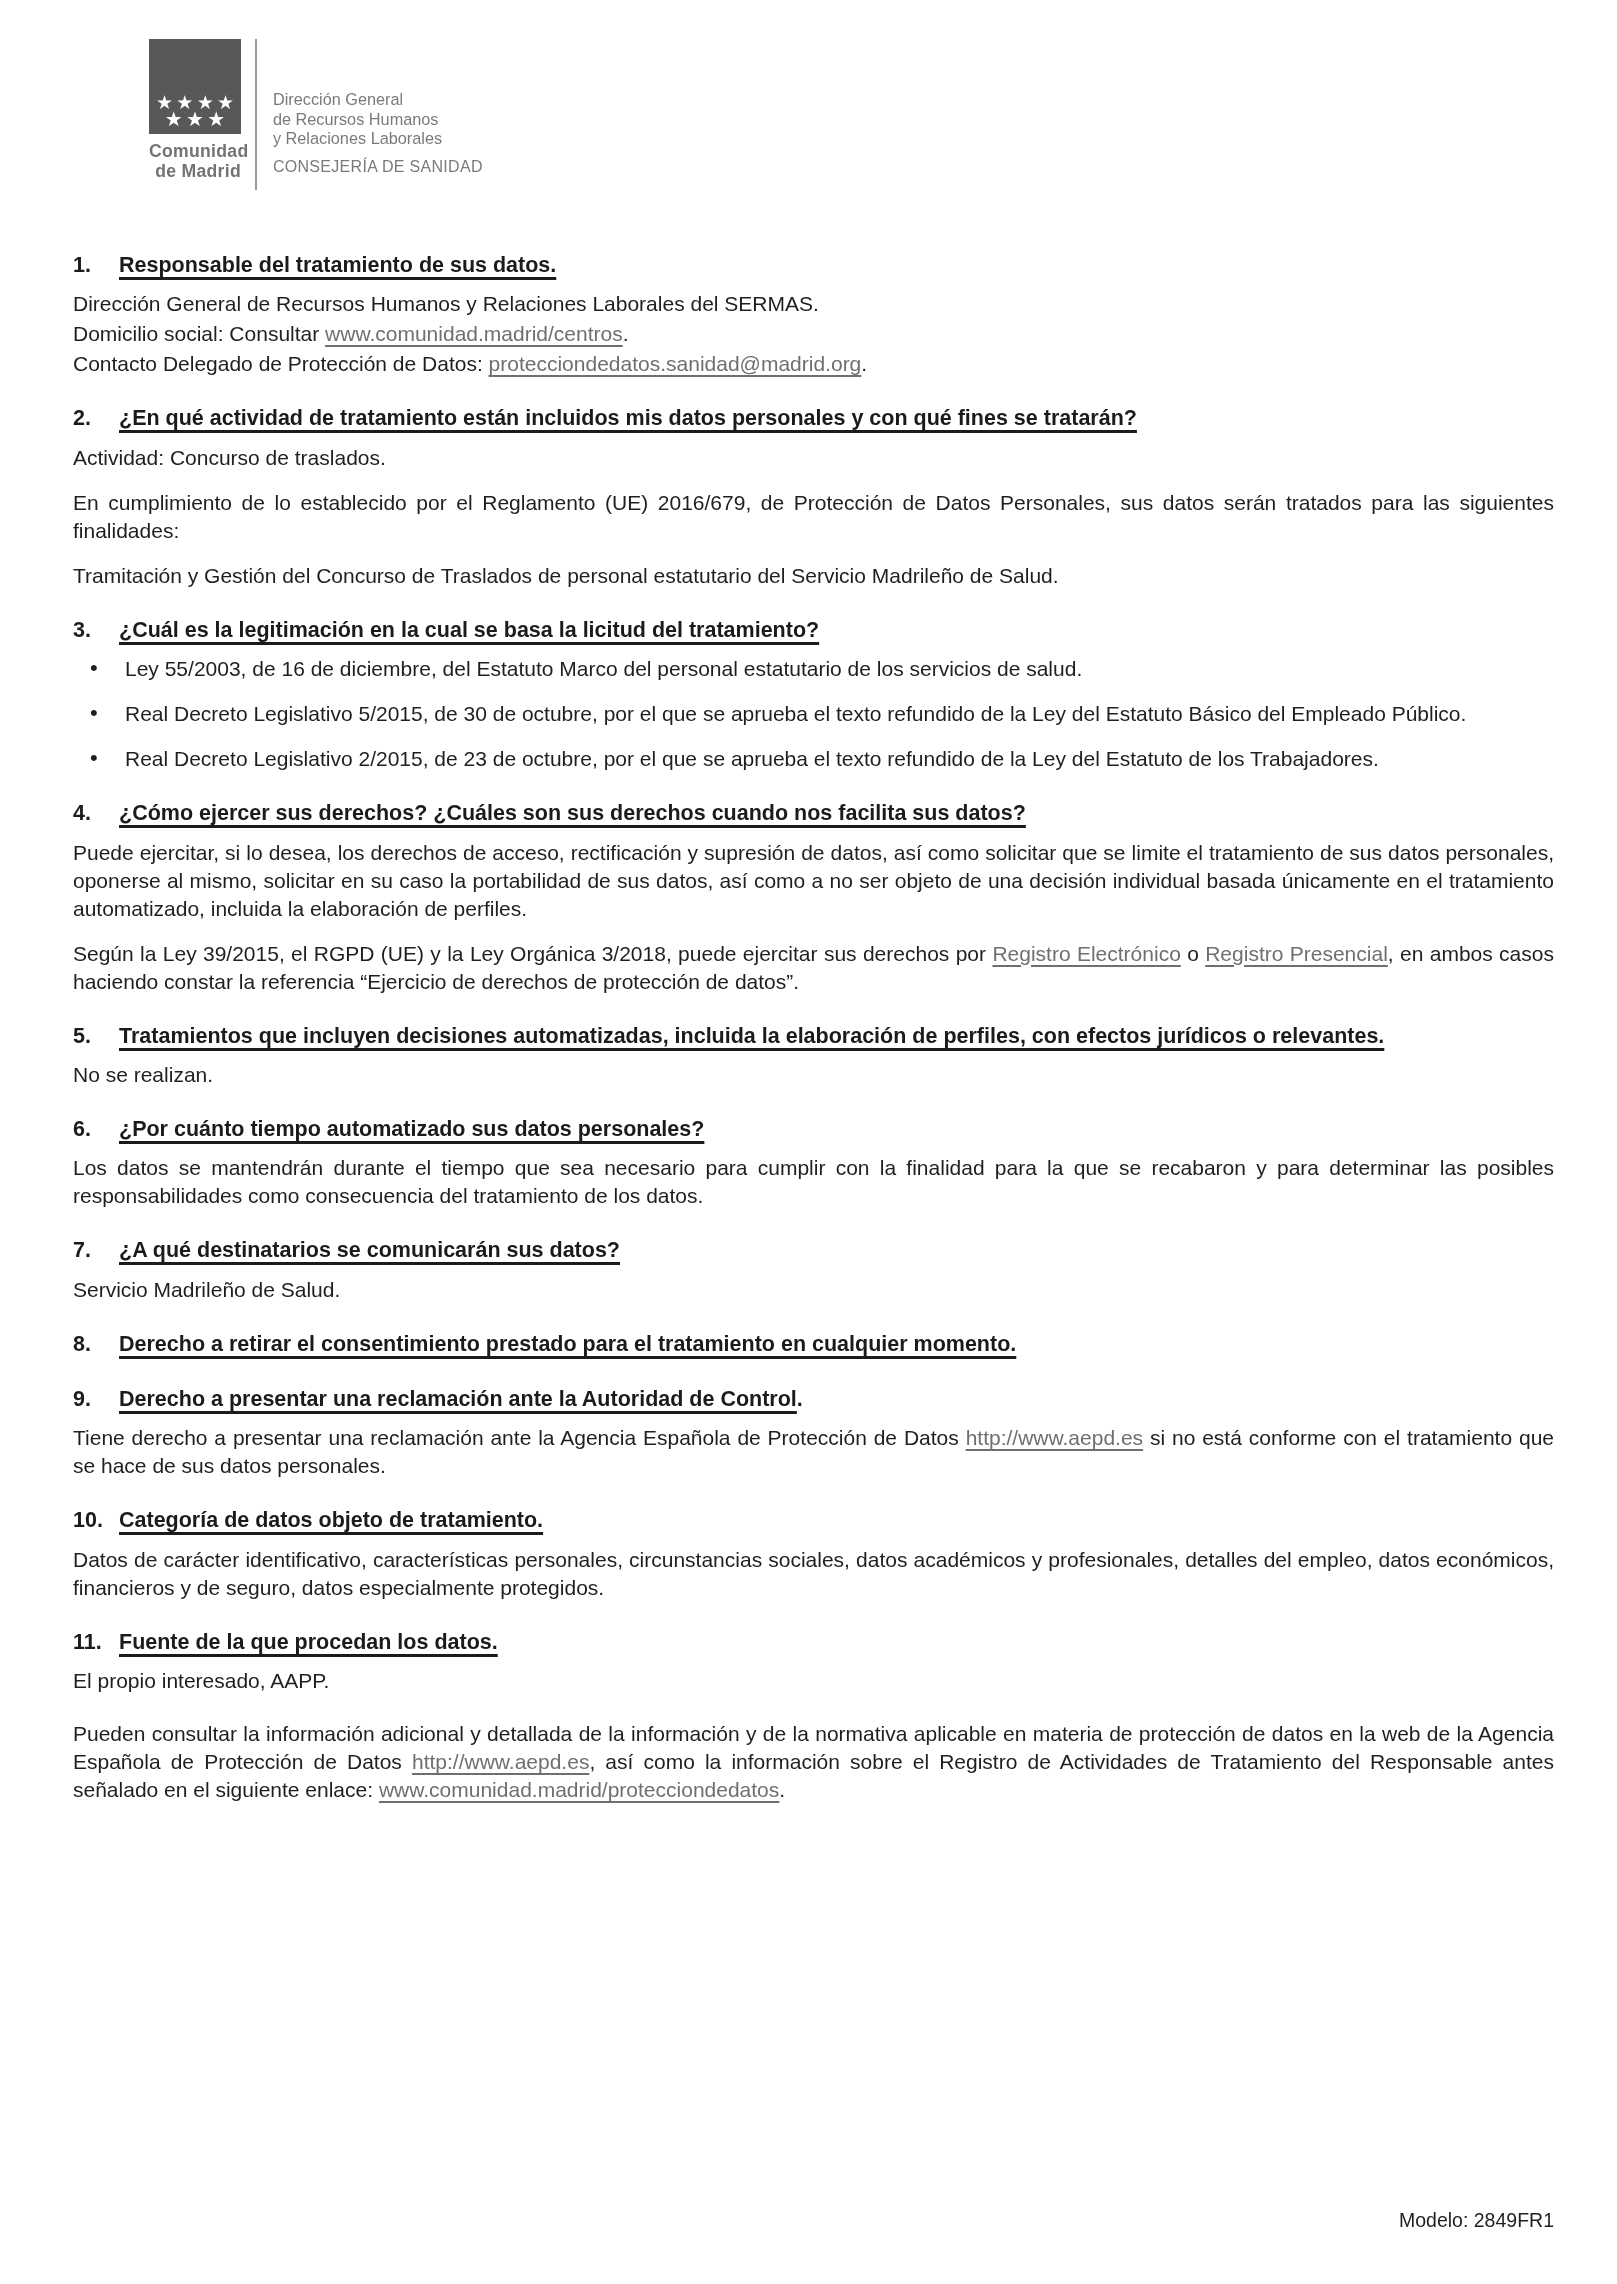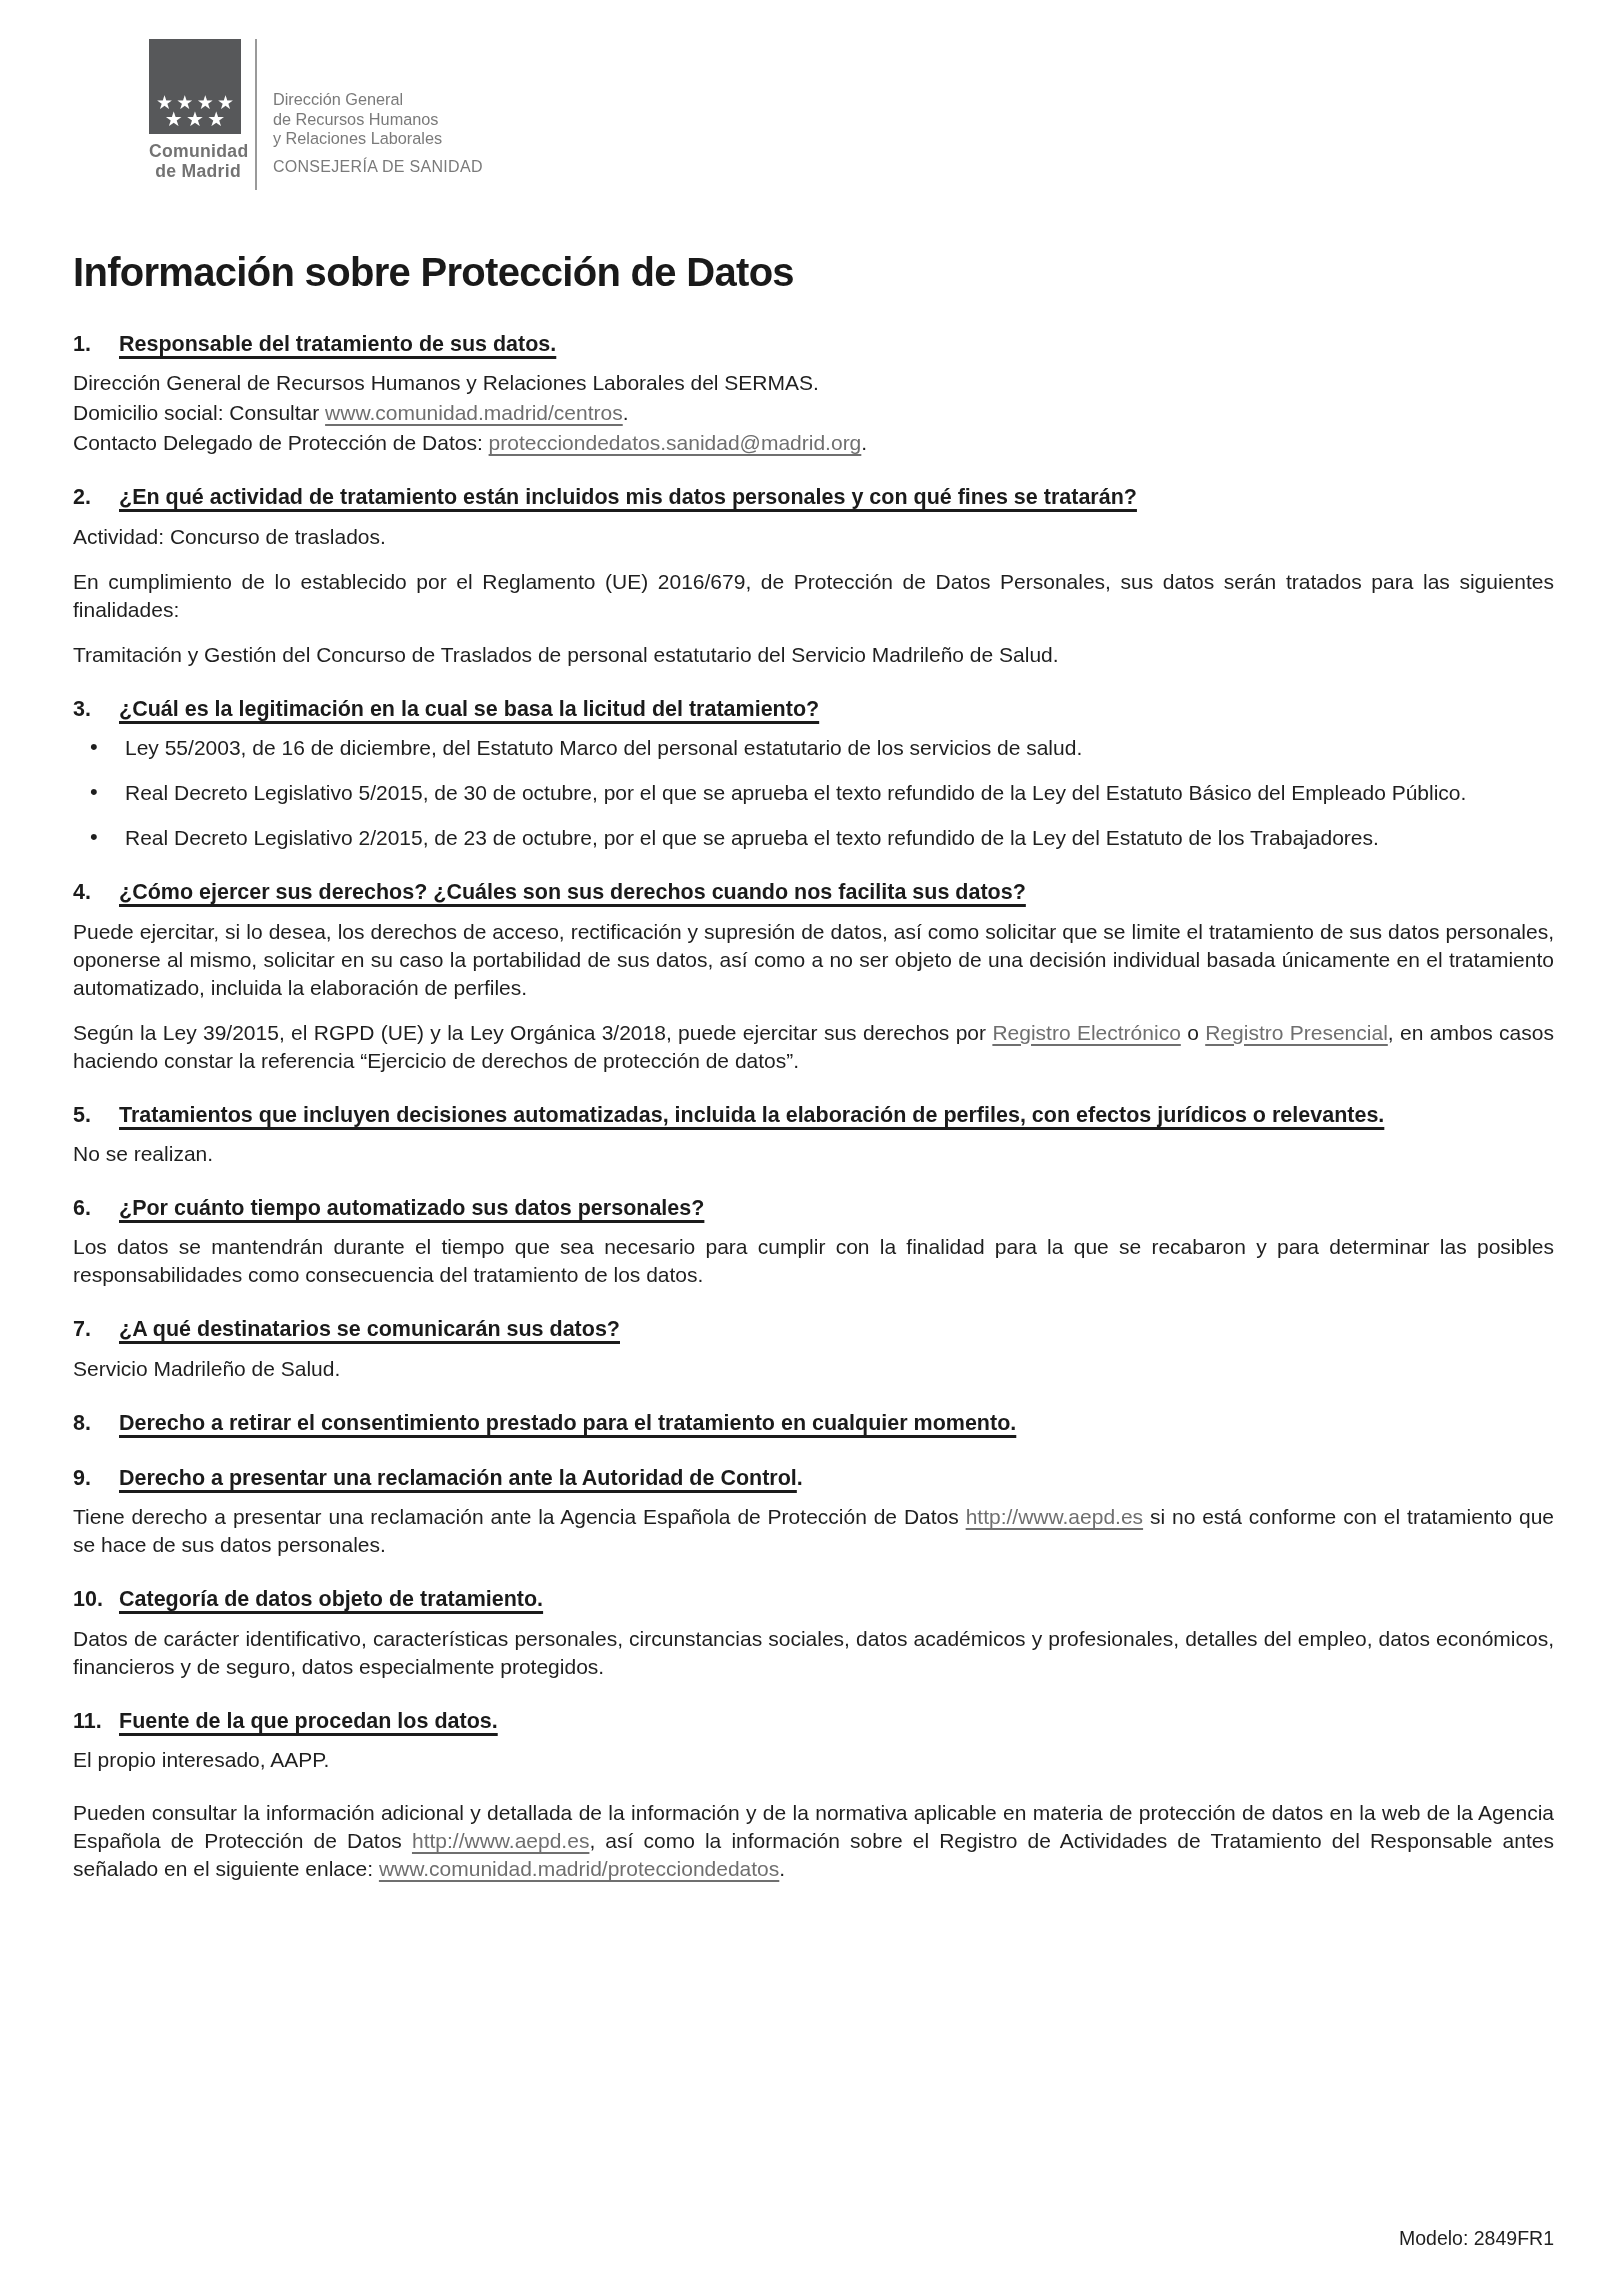--- a/index.html
+++ b/index.html
@@ -119,21 +119,21 @@
   }
   .bullet-item:last-child{margin-bottom:0;}
   .bullet-marker{
     position:absolute;left:17px;top:-1.3px;
     font-size:22px;
   }
   
   .footer{
     position:absolute;
     right:63px;
-    bottom:34px;
+    bottom:52px;
     font-size:19.5px;
     color:#1f1f1f;
   }
 </style>
 </head>
 <body>
 
 <div class="page">
   <div class="content">
 
@@ -150,21 +150,20 @@
       </div>
       <div class="vline"></div>
       <div class="deptcol">
         <div class="deptline">Dirección General</div>
         <div class="deptline">de Recursos Humanos</div>
         <div class="deptline">y Relaciones Laborales</div>
         <div class="orgline">CONSEJERÍA DE SANIDAD</div>
       </div>
     </div>
 
-    <h1 class="doc-title">Información sobre Protección de Datos</h1>
 
     <div id="sections-root">
         <div class="section">
           <div class="sec-head"><span class="sec-num">1.</span><span class="sec-title">Responsable del tratamiento de sus datos.</span></div>
           <p class="para tight"><span>Dirección General de Recursos Humanos y Relaciones Laborales del SERMAS.</span></p>
           <p class="para tight"><span>Domicilio social: Consultar </span><span class="doc-link">www.comunidad.madrid/centros</span><span>.</span></p>
           <p class="para tight"><span>Contacto Delegado de Protección de Datos: </span><span class="doc-link">protecciondedatos.sanidad@madrid.org</span><span>.</span></p>
         </div>
         <div class="section">
           <div class="sec-head"><span class="sec-num">2.</span><span class="sec-title">¿En qué actividad de tratamiento están incluidos mis datos personales y con qué fines se tratarán?</span></div>

